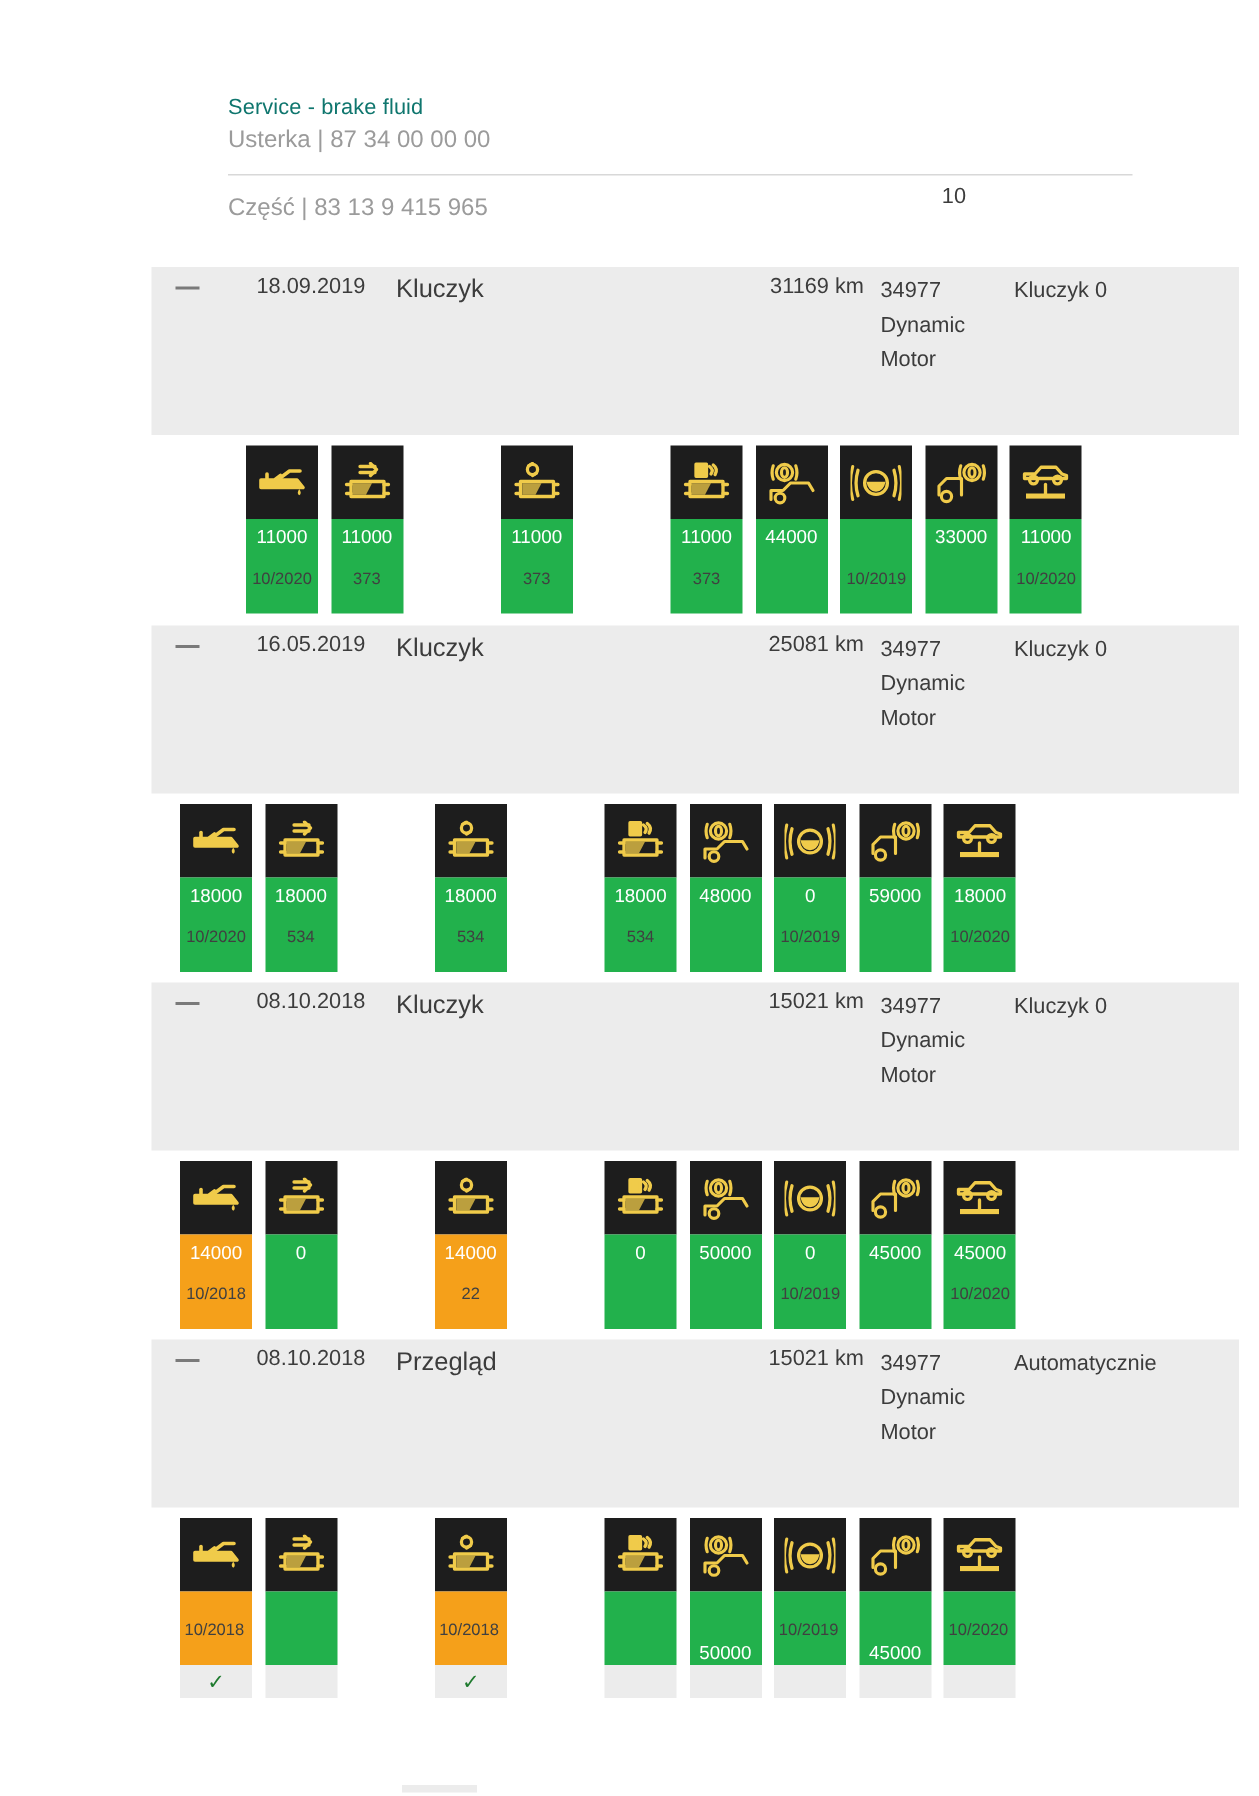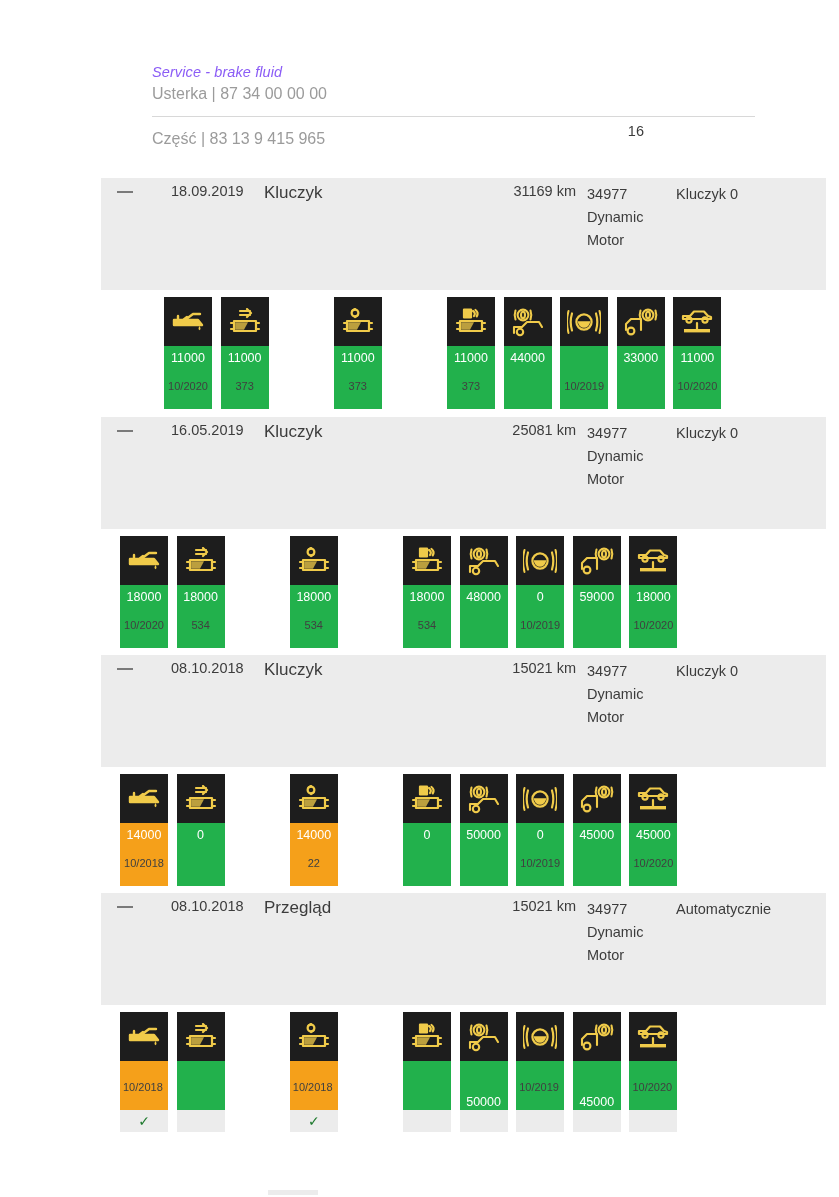--- a/index.html
+++ b/index.html
@@ -8,21 +8,21 @@
     font-family:"Liberation Sans","DejaVu Sans",sans-serif;
     color:#3c3c3c;
     position:relative;
     overflow:hidden;
   }
   .page{position:relative;width:839px;height:1197px;}
 
   
   .header{position:absolute;left:152px;top:56px;width:603px;}
   .hdr-block{position:relative;padding:6px 0 8px 0;}
-  .hdr-title{font-size:14.5px;color:#8b5cf6;letter-spacing:.1px;line-height:20px;font-style:italic;}
+  .hdr-title{font-size:14.5px;color:#0f766e;letter-spacing:.1px;line-height:20px;}
   .hdr-sub{font-size:16px;color:#9b9b9b;line-height:21px;margin-top:1px;}
   .hdr-rule{height:1px;background:#d8d8d8;width:603px;margin:4px 0 0 0;}
   .hdr-qty{position:absolute;right:111px;top:6px;font-size:14.5px;color:#3c3c3c;}
 
   
   .srow{position:absolute;left:101px;width:725px;background:#ececec;}
   .srow .minus{position:absolute;left:16px;top:13px;width:16px;height:1.6px;background:#7a7a7a;}
   .c-date{position:absolute;left:70px;top:5px;font-size:14.5px;color:#3c3c3c;white-space:nowrap;}
   .c-type{position:absolute;left:163px;top:5px;font-size:17px;color:#3c3c3c;white-space:nowrap;}
   .c-km{position:absolute;left:360px;top:5px;width:115px;text-align:right;font-size:14.5px;color:#3c3c3c;white-space:nowrap;}
@@ -54,21 +54,21 @@
 <div class="page">
 
   <div class="header">
     <div class="hdr-block">
       <div class="hdr-title">Service - brake fluid</div>
       <div class="hdr-sub">Usterka | 87 34 00 00 00</div>
     </div>
     <div class="hdr-rule"></div>
     <div class="hdr-block" style="padding-top:10px;">
       <div class="hdr-sub">Część | 83 13 9 415 965</div>
-      <div class="hdr-qty">16</div>
+      <div class="hdr-qty">10</div>
     </div>
   </div>
 
   <div id="rows-host">
       <div class="srow" style="top: 178px; height: 112px;">
         <div class="minus"></div>
      <div class="c-date">18.09.2019</div>
      <div class="c-type">Kluczyk</div>
      <div class="c-km">31169 km</div>
      <div class="c-dealer">34977 Dynamic Motor</div>

